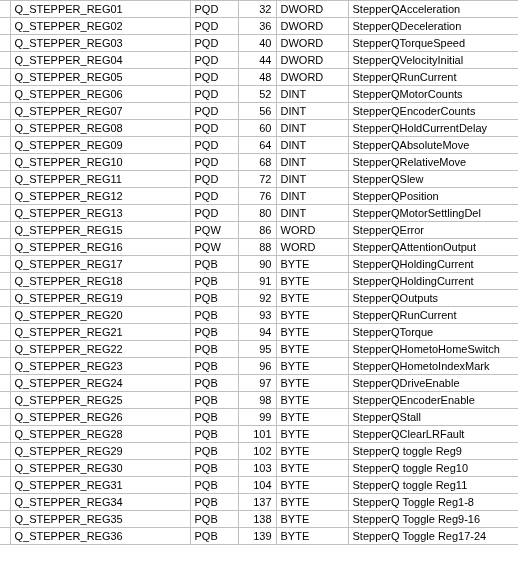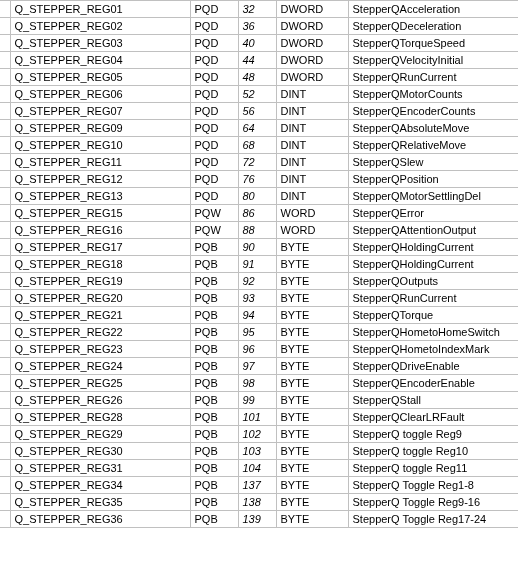--- a/index.html
+++ b/index.html
@@ -6,21 +6,21 @@
   .wrap{width:518px;height:562px;overflow:hidden;background:#fff;}
   table{border-collapse:collapse;width:100%;table-layout:fixed;}
   col.c0{width:10px;}
   col.c1{width:180px;}
   col.c2{width:48px;}
   col.c3{width:38px;}
   col.c4{width:72px;}
   col.c5{width:170px;}
   td{border:1px solid #c0c0c0;padding:1px 4px;height:14px;white-space:nowrap;overflow:hidden;text-overflow:clip;background:#fff;}
   td.stub{border-left:none;}
-  td.num{font-style:italic;}
+  td.num{text-align:right;}
 </style>
 </head>
 <body>
 <div class="wrap">
 
 <table>
   <colgroup>
     <col class="c0">
         <col class="c1">
         <col class="c2">
@@ -80,20 +80,28 @@
         <tr>
           <td class="stub"></td>
           <td>Q_STEPPER_REG07</td>
           <td>PQD</td>
           <td class="num">56</td>
           <td>DINT</td>
           <td>StepperQEncoderCounts</td>
         </tr>
         <tr>
           <td class="stub"></td>
+          <td>Q_STEPPER_REG08</td>
+          <td>PQD</td>
+          <td class="num">60</td>
+          <td>DINT</td>
+          <td>StepperQHoldCurrentDelay</td>
+        </tr>
+        <tr>
+          <td class="stub"></td>
           <td>Q_STEPPER_REG09</td>
           <td>PQD</td>
           <td class="num">64</td>
           <td>DINT</td>
           <td>StepperQAbsoluteMove</td>
         </tr>
         <tr>
           <td class="stub"></td>
           <td>Q_STEPPER_REG10</td>
           <td>PQD</td>

